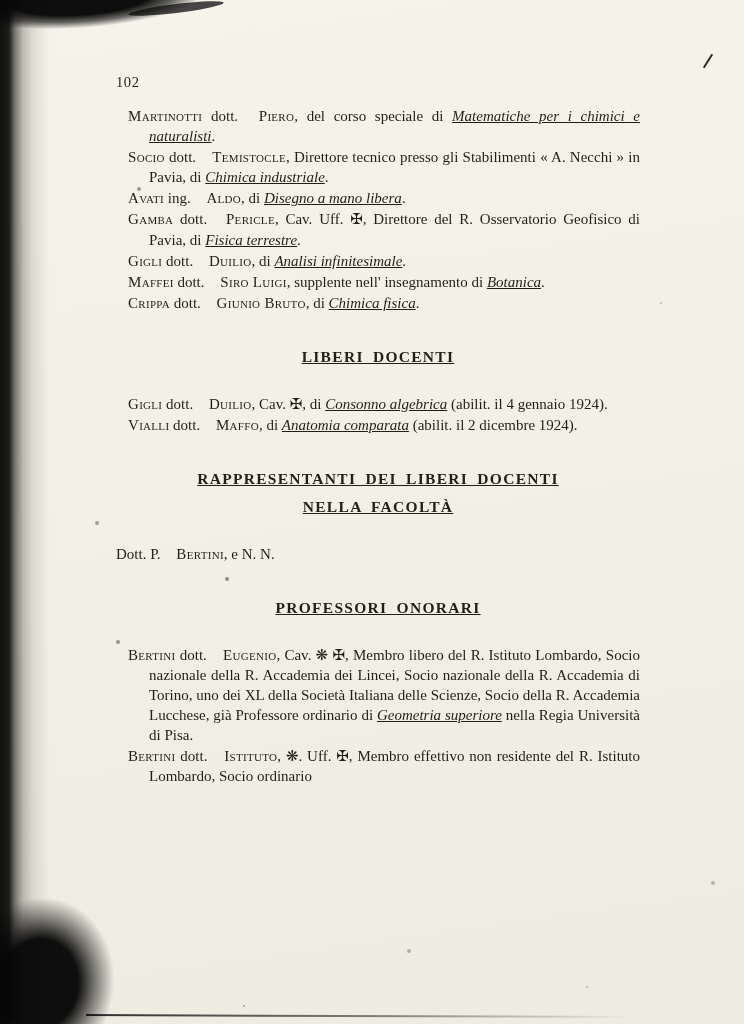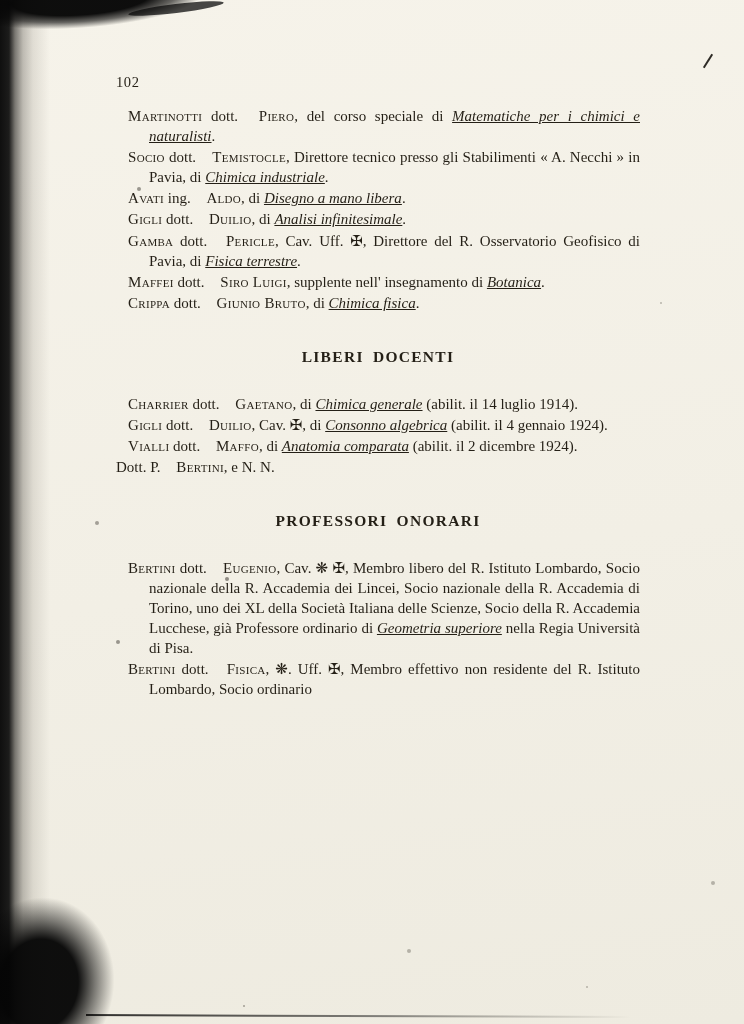--- a/index.html
+++ b/index.html
@@ -73,20 +73,21 @@
     text-align:justify;
     padding-left:33px; text-indent:-33px;
     margin:0 0 1px 0;
   }
   .run-sc { font-variant:small-caps; letter-spacing:.3px;margin-left:12px; }
   .run-i  { font-style:italic;text-decoration:underline; }
   .heading {
     text-align:center; font-size:15.5px; font-weight:bold;
     letter-spacing:1.3px; word-spacing:4px;
     margin:30px 0 22px 0;
+    text-decoration:underline;
   }
   .heading-line { display:block; line-height:1.85; }
   .section { margin:0; }
 </style>
 </head>
 <body>
 
 <div class="scan">
   <div class="binding-shadow"></div>
   <div class="artifact-top-left"></div>
@@ -96,38 +97,41 @@
   <div class="artifact-slash-top-right"></div>
   <div class="specks"></div>
 
   <div class="text-block">
     <div class="page-number">102</div>
     <div>
         <section class="section">
           <p class="entry"><span class="run-sc">Martinotti</span><span class="run-n"> dott. </span><span class="run-sc">Piero</span><span class="run-n">, del corso speciale di </span><span class="run-i">Matematiche per i chimici e naturalisti</span><span class="run-n">.</span></p>
           <p class="entry"><span class="run-sc">Socio</span><span class="run-n"> dott. </span><span class="run-sc">Temistocle</span><span class="run-n">, Direttore tecnico presso gli Stabilimenti « A. Necchi » in Pavia, di </span><span class="run-i">Chimica industriale</span><span class="run-n">.</span></p>
           <p class="entry"><span class="run-sc">Avati</span><span class="run-n"> ing. </span><span class="run-sc">Aldo</span><span class="run-n">, di </span><span class="run-i">Disegno a mano libera</span><span class="run-n">.</span></p>
+          <p class="entry"><span class="run-sc">Gamba</span><span class="run-n"> dott. </span><span class="run-sc">Pericle</span><span class="run-n">, Cav. Uff. ✠, Direttore del R. Osservatorio Geofisico di Pavia, di </span><span class="run-i">Fisica terrestre</span><span class="run-n">.</span></p>
           <p class="entry"><span class="run-sc">Gigli</span><span class="run-n"> dott. </span><span class="run-sc">Duilio</span><span class="run-n">, di </span><span class="run-i">Analisi infinitesimale</span><span class="run-n">.</span></p>
-          <p class="entry"><span class="run-sc">Gamba</span><span class="run-n"> dott. </span><span class="run-sc">Pericle</span><span class="run-n">, Cav. Uff. ✠, Direttore del R. Osservatorio Geofisico di Pavia, di </span><span class="run-i">Fisica terrestre</span><span class="run-n">.</span></p>
           <p class="entry"><span class="run-sc">Maffei</span><span class="run-n"> dott. </span><span class="run-sc">Siro Luigi</span><span class="run-n">, supplente nell' insegnamento di </span><span class="run-i">Botanica</span><span class="run-n">.</span></p>
           <p class="entry"><span class="run-sc">Crippa</span><span class="run-n"> dott. </span><span class="run-sc">Giunio Bruto</span><span class="run-n">, di </span><span class="run-i">Chimica fisica</span><span class="run-n">.</span></p>
         </section>
         <section class="section">
           <h2 class="heading">
             <span class="heading-line">LIBERI DOCENTI</span>
           </h2>
-          <p class="entry"><span class="run-sc">Charrier</span><span class="run-n"> dott. </span><span class="run-sc">Gaetano</span><span class="run-n">, di </span><span class="run-i">Chimica generale</span><span class="run-n"> (abilit. il 14 luglio 1914).</span></p>
           <p class="entry"><span class="run-sc">Gigli</span><span class="run-n"> dott. </span><span class="run-sc">Duilio</span><span class="run-n">, Cav. ✠, di </span><span class="run-i">Consonno algebrica</span><span class="run-n"> (abilit. il 4 gennaio 1924).</span></p>
           <p class="entry"><span class="run-sc">Vialli</span><span class="run-n"> dott. </span><span class="run-sc">Maffo</span><span class="run-n">, di </span><span class="run-i">Anatomia comparata</span><span class="run-n"> (abilit. il 2 dicembre 1924).</span></p>
         </section>
         <section class="section">
+          <h2 class="heading">
+            <span class="heading-line">RAPPRESENTANTI DEI LIBERI DOCENTI</span>
+            <span class="heading-line">NELLA FACOLTÀ</span>
+          </h2>
           <p class="entry"><span class="run-n">Dott. P. </span><span class="run-sc">Bertini</span><span class="run-n">, e N. N.</span></p>
         </section>
         <section class="section">
           <h2 class="heading">
             <span class="heading-line">PROFESSORI ONORARI</span>
           </h2>
           <p class="entry"><span class="run-sc">Bertini</span><span class="run-n"> dott. </span><span class="run-sc">Eugenio</span><span class="run-n">, Cav. ❋ ✠, Membro libero del R. Istituto Lombardo, Socio nazionale della R. Accademia dei Lincei, Socio nazionale della R. Accademia di Torino, uno dei XL della Società Italiana delle Scienze, Socio della R. Accademia Lucchese, già Professore ordinario di </span><span class="run-i">Geometria superiore</span><span class="run-n"> nella Regia Università di Pisa.</span></p>
-          <p class="entry"><span class="run-sc">Bertini</span><span class="run-n"> dott. </span><span class="run-sc">Fisica</span><span class="run-n">, ❋. Uff. ✠, Membro effettivo non residente del R. Istituto Lombardo, Socio ordinario</span></p>
+          <p class="entry"><span class="run-sc">Bertini</span><span class="run-n"> dott. </span><span class="run-sc">Istituto</span><span class="run-n">, ❋. Uff. ✠, Membro effettivo non residente del R. Istituto Lombardo, Socio ordinario</span></p>
         </section>
       </div>
   </div>
 </div>
 
 </body></html>

